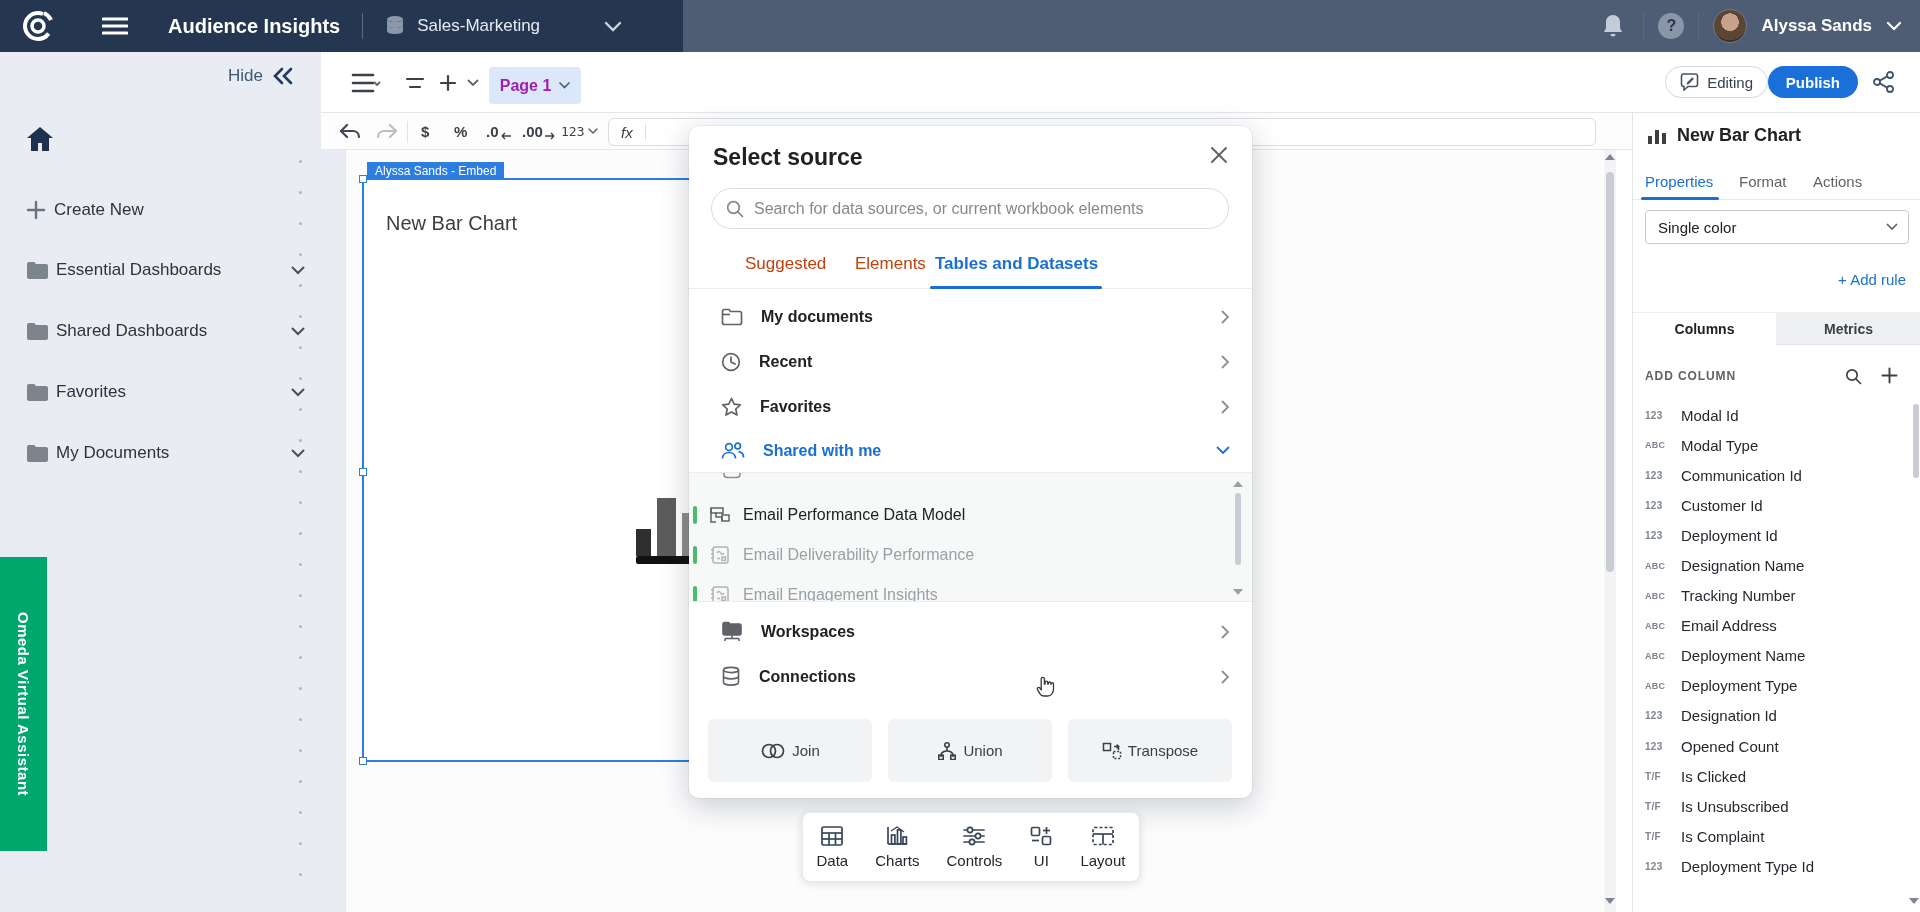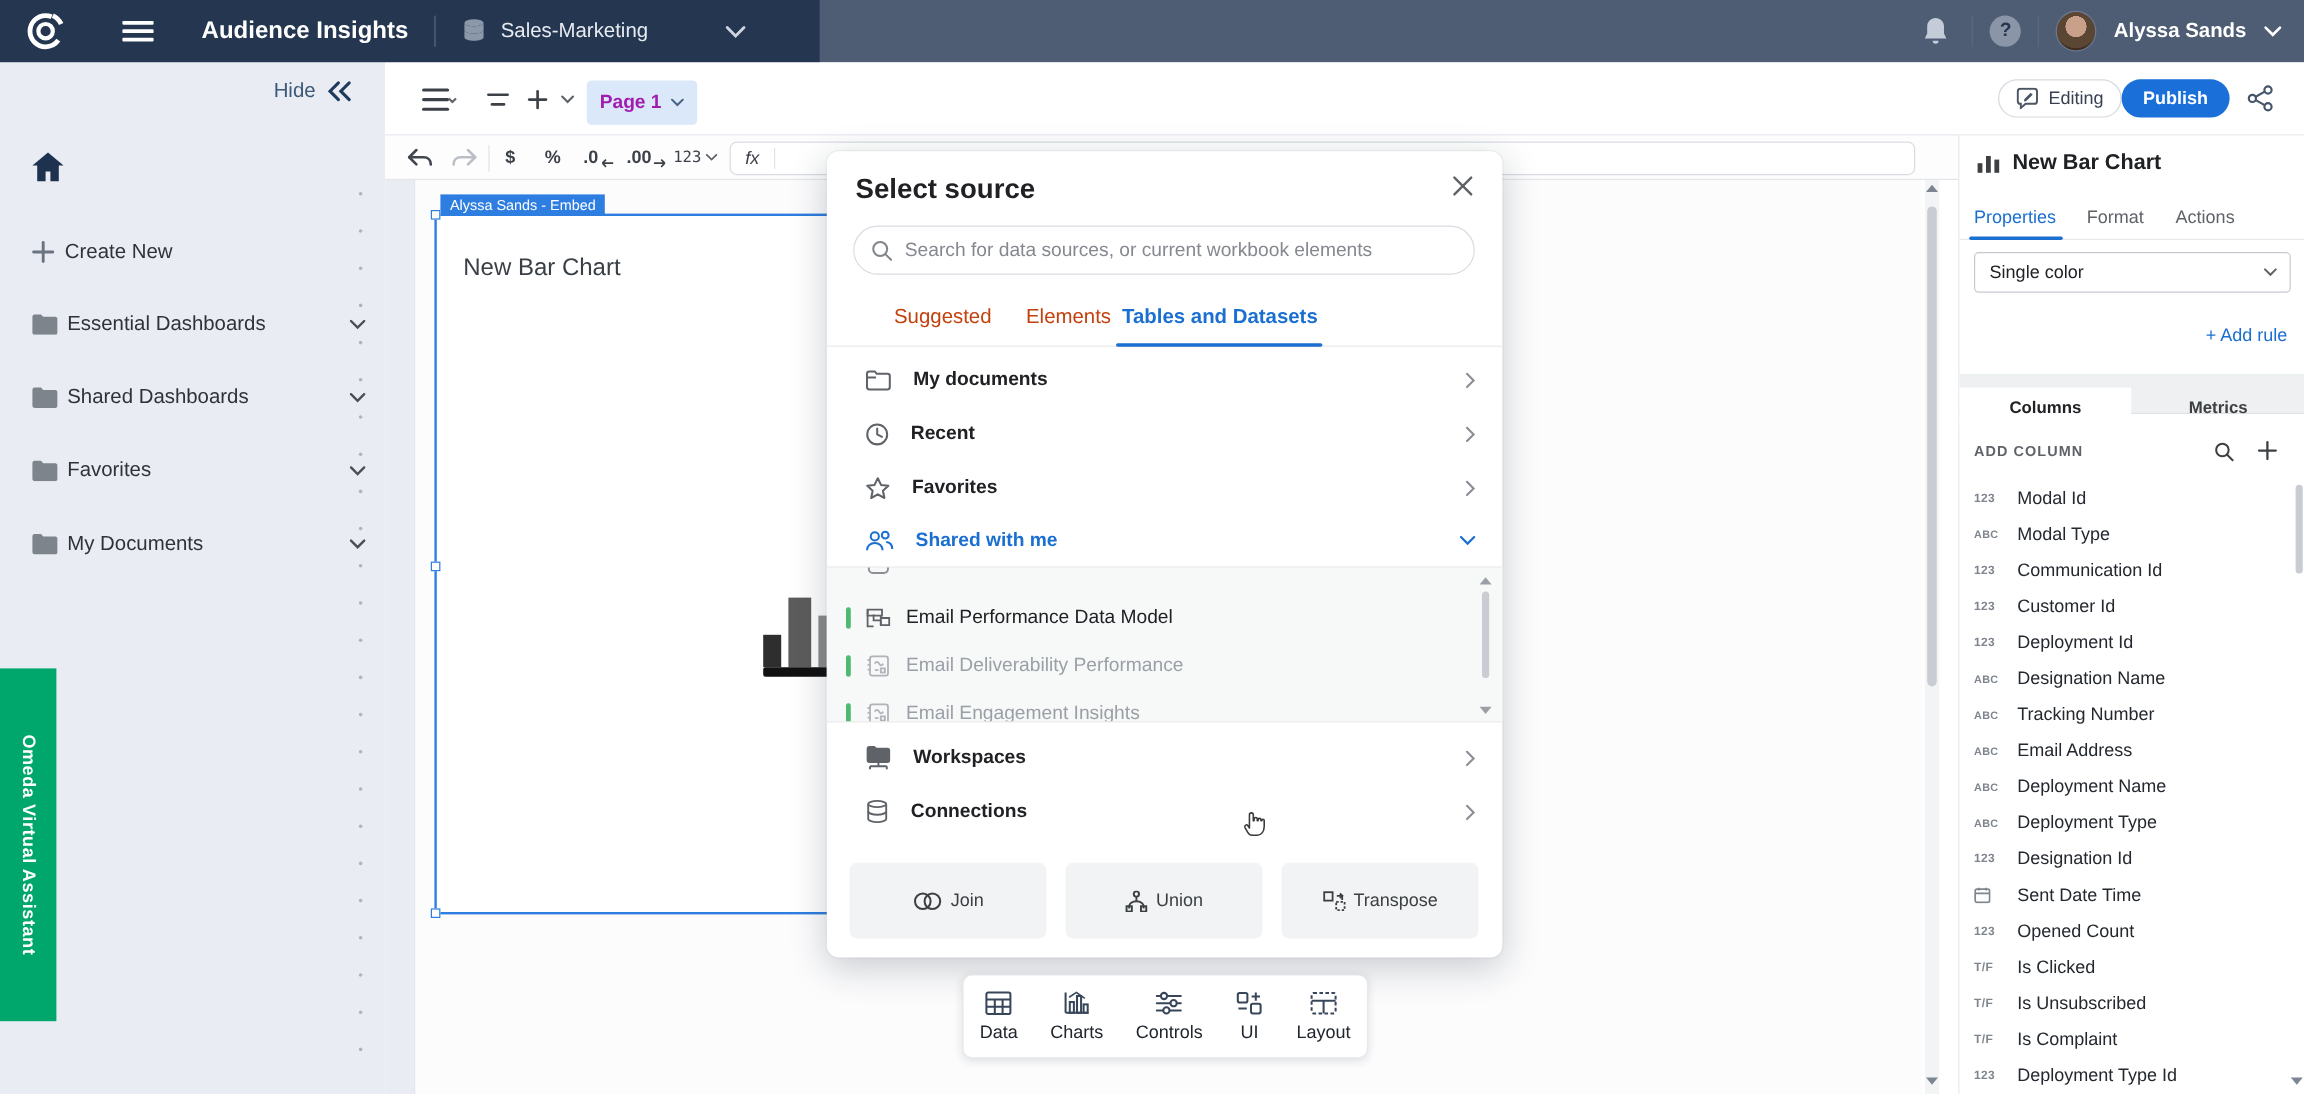--- a/index.html
+++ b/index.html
@@ -65,21 +65,21 @@
                   display:flex; align-items:center; padding-left:14px; gap:10px; color:#85898f; font-size:16px; }
   .mtabs { position:absolute; left:0; top:118px; width:563px; height:45px; border-bottom:1px solid #e8eaed; }
   .mtab { position:absolute; top:10px; font-size:17px; color:#c2410c; cursor:pointer; }
   .mtab.active { color:#1a6fd0; font-weight:bold; }
   .mtab-underline { position:absolute; top:42px; height:3px; background:#1a6fd0; border-radius:2px; }
   .mrow { position:absolute; left:0; width:563px; height:45px; display:flex; align-items:center; padding-left:32px; gap:18px; }
   .mrow .lbl { font-size:16px; font-weight:600; color:#202124; }
   .mrow .chev { position:absolute; right:22px; color:#8b9096; }
   .mrow.blue .lbl { color:#1a6fd0; }
   .subpanel { position:absolute; left:0; top:346px; width:563px; height:130px; background:#f7f8f8; border-top:1px solid #ececec; border-bottom:1px solid #ececec; overflow:hidden; }
-  .srow { position:absolute; left:0; width:563px; height:40px; display:flex; align-items:center; padding-left:16px; gap:12px; }
+  .srow { position:absolute; left:0; width:563px; height:40px; display:flex; align-items:center; padding-left:4px; gap:12px; }
   .srow .gbar { width:4px; height:18px; background:#4cba71; border-radius:2px; }
   .srow .lbl { font-size:16px; color:#202124; }
   .srow.disabled .lbl { color:#9aa0a6; }
   .maction { position:absolute; top:593px; height:63px; background:#f1f3f4; border-radius:6px; display:flex; flex-direction:row; align-items:center; justify-content:center; gap:6px; cursor:pointer; }
   .maction .lbl { font-size:15px; color:#3c4043; }
 
   
   .dock { left:802px; top:812px; width:338px; height:70px; background:#fff; border-radius:8px; border:1px solid #e6e8eb;
           box-shadow:0 2px 8px rgba(30,40,60,.14); display:flex; align-items:center; justify-content:space-around; }
   .dock-item { display:flex; flex-direction:column; align-items:center; gap:5px; cursor:pointer; }
@@ -91,21 +91,21 @@
   .rp-header { position:absolute; left:14px; top:12px; display:flex; align-items:center; gap:10px; }
   .rp-title { font-size:18px; font-weight:bold; color:#202124; }
   .rp-tabs { position:absolute; left:0; top:55px; width:287px; height:32px; border-bottom:1px solid #e6e8eb; }
   .rp-tab { position:absolute; top:5px; font-size:15px; color:#5f6368; cursor:pointer; }
   .rp-tab.active { color:#1a6fd0; }
   .rp-tab-underline { position:absolute; top:29px; height:3px; background:#1a6fd0; border-radius:2px; }
   .rp-select { position:absolute; left:12px; top:97px; width:264px; height:34px; border:1px solid #c6cacf; border-radius:4px;
                display:flex; align-items:center; justify-content:space-between; padding:0 10px 0 12px; font-size:15px; color:#202124; cursor:pointer; }
   .rp-addrule { position:absolute; right:14px; top:158px; font-size:15px; color:#1a6fd0; cursor:pointer; }
   .rp-seg { position:absolute; left:0; top:199px; width:287px; height:33px; background:#eef0f2; border-bottom:1px solid #dfe2e6; border-top:1px solid #eceef1; }
-  .rp-seg .seg { position:absolute; top:10px; width:143px; height:32px; display:flex; align-items:center; justify-content:center; font-size:14px; font-weight:600; color:#3c4043; cursor:pointer; }
+  .rp-seg .seg { position:absolute; top:0; width:143px; height:32px; display:flex; align-items:center; justify-content:center; font-size:14px; font-weight:600; color:#3c4043; cursor:pointer; }
   .rp-seg .seg.active { background:#fff; color:#202124; }
   .rp-addcol { position:absolute; left:0; top:245px; width:287px; height:36px; display:flex; align-items:center; padding-left:12px; }
   .rp-addcol .lbl { font-size:12px; letter-spacing:.9px; color:#5f6368; font-weight:bold; }
   .collist { position:absolute; left:0; top:287px; width:287px; height:512px; overflow:hidden; }
   .crow { height:30.1px; display:flex; align-items:center; padding-left:12px; gap:10px; cursor:pointer; }
   .crow .ticon { width:26px; font-size:10px; color:#7e858d; font-weight:bold; letter-spacing:.3px; text-align:left; flex:none; }
   .crow .ticon.txt { font-size:9px; }
   .crow .lbl { font-size:15px; color:#24292f; white-space:nowrap; }
 
   
@@ -473,33 +473,20 @@
         <span class="ticon txt">ABC</span>
         <span class="lbl">Deployment Name</span>
       </div>
     <div class="crow">
         <span class="ticon txt">ABC</span>
         <span class="lbl">Deployment Type</span>
       </div>
     <div class="crow">
         <span class="ticon">123</span>
         <span class="lbl">Designation Id</span>
-      </div>
-    <div class="crow">
-        <span class="ticon">
-          <svg width="14" height="14" viewBox="0 0 14 14">
-            <g fill="none" stroke="#7e858d" stroke-width="1.4">
-              <rect x="1" y="2" width="12" height="11" rx="1.5"></rect>
-              <line x1="1" y1="5.5" x2="13" y2="5.5"></line>
-              <line x1="4" y1="0.8" x2="4" y2="3"></line>
-              <line x1="10" y1="0.8" x2="10" y2="3"></line>
-            </g>
-          </svg>
-        </span>
-        <span class="lbl">Sent Date Time</span>
       </div>
     <div class="crow">
         <span class="ticon">123</span>
         <span class="lbl">Opened Count</span>
       </div>
     <div class="crow">
         <span class="ticon">T/F</span>
         <span class="lbl">Is Clicked</span>
       </div>
     <div class="crow">

